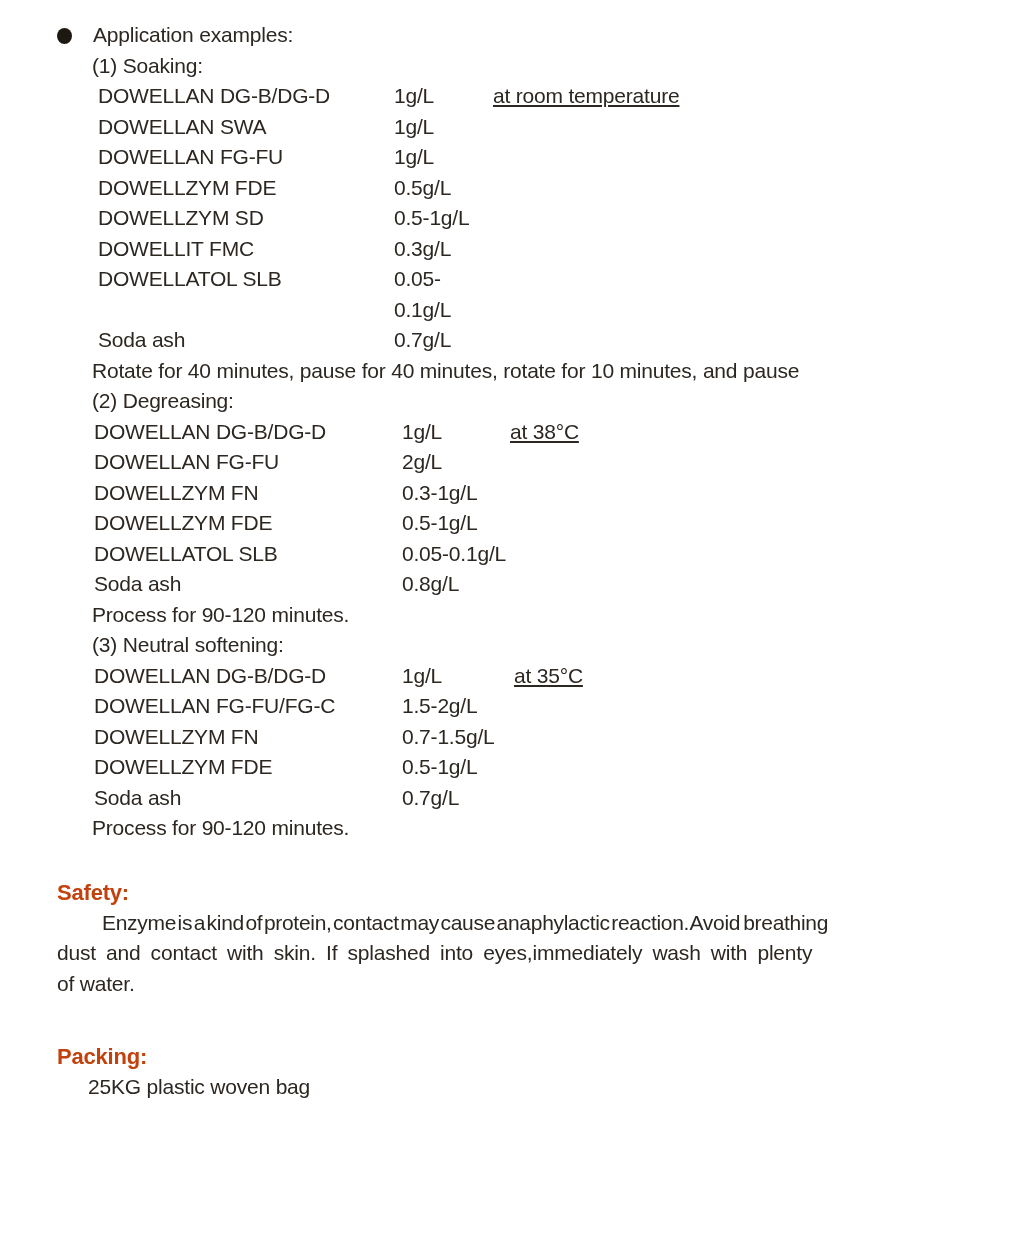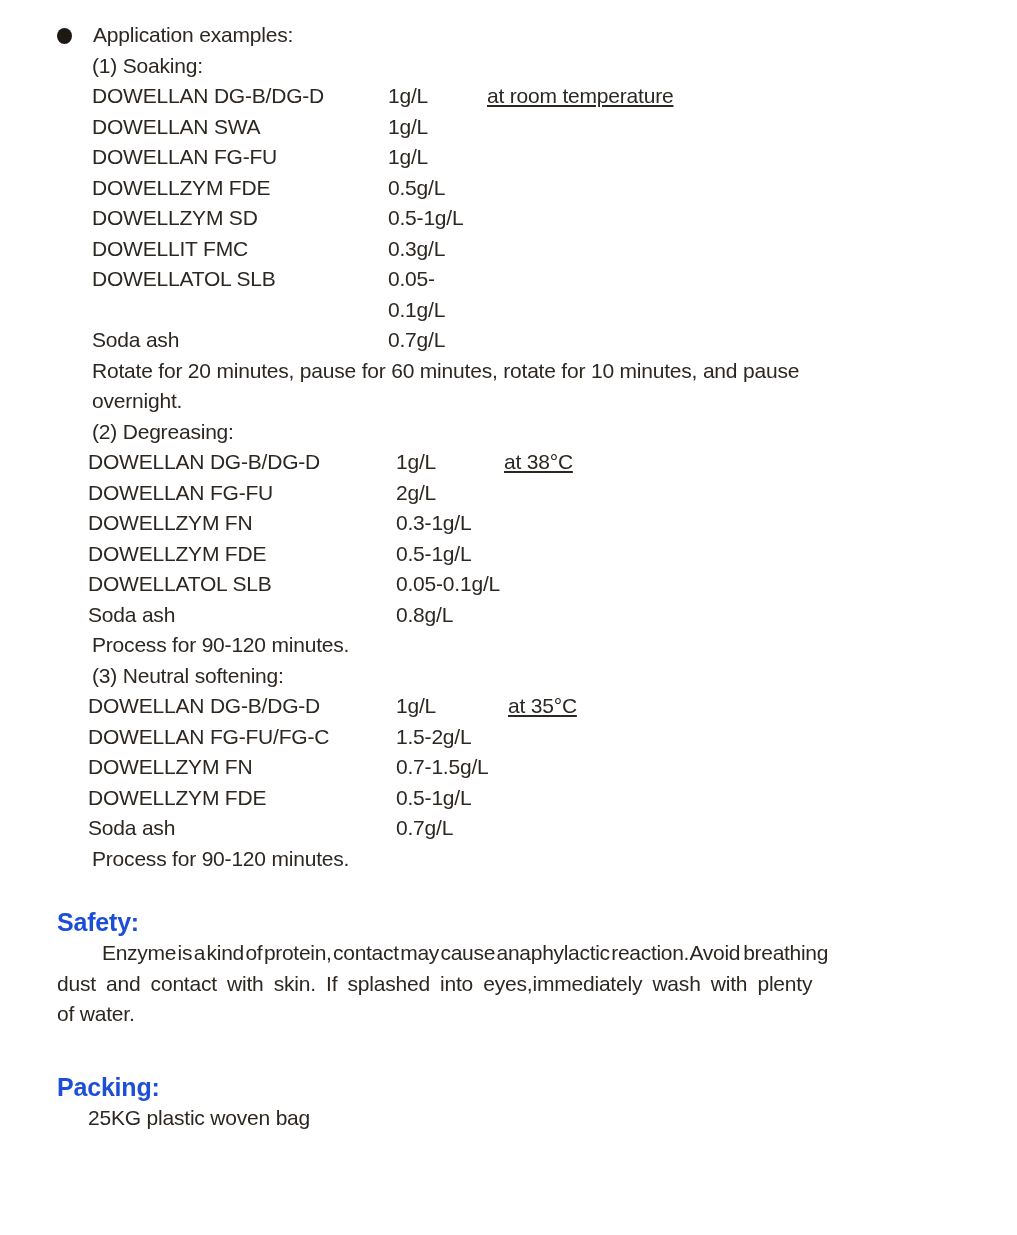--- a/index.html
+++ b/index.html
@@ -37,32 +37,32 @@
     border-radius: 50%;
     background: #1e1813;
   }
   .list {
     margin-left: 35px;
   }
   .row {
     display: flex;
   }
   .sec-1 .row, .sec-2 .row { margin-left: -4px; }
-  .c-name { flex: 0 0 auto; }
+  .c-name { flex: 0 0 auto; margin-left: 6px; }
   .sec-0 .c-name { width: 296px; }
   .sec-1 .c-name, .sec-2 .c-name { width: 308px; }
   .c-dose { flex: 0 0 auto; }
   .sec-0 .c-dose { width: 99px; }
   .sec-1 .c-dose { width: 108px; }
   .sec-2 .c-dose { width: 112px; }
   .c-note { flex: 1 1 auto; text-decoration: underline; }
   .heading {
     font-weight: 700;
-    font-size: 25px;
-    color: #1d4ed8;
+    font-size: 22px;
+    color: #c2410c;
     line-height: 31px;
   }
   .safety { margin-top: 33px; }
   .safety-line { white-space: pre; }
   .safety-line.l0 {
     margin-left: 45px;
     word-spacing: -4px;
     letter-spacing: -0.3px;
   }
   .safety-line.l1 { word-spacing: 4.5px; }
@@ -118,22 +118,21 @@
       <div class="row">
         <span class="c-name">DOWELLATOL SLB</span>
         <span class="c-dose">0.05-0.1g/L</span>
         <span class="c-note"></span>
       </div>
       <div class="row">
         <span class="c-name">Soda ash</span>
         <span class="c-dose">0.7g/L</span>
         <span class="c-note"></span>
       </div>
-      <div>Rotate for 20 minutes, pause for 60 minutes, rotate for 10 minutes, and pause</div>
-      <div>overnight.</div>
+      <div>Rotate for 40 minutes, pause for 40 minutes, rotate for 10 minutes, and pause</div>
     </div>
 
     <div class="section sec-1">
       <div>(2) Degreasing:</div>
       <div class="row">
         <span class="c-name">DOWELLAN DG-B/DG-D</span>
         <span class="c-dose">1g/L</span>
         <span class="c-note">at 38°C</span>
       </div>
       <div class="row">

